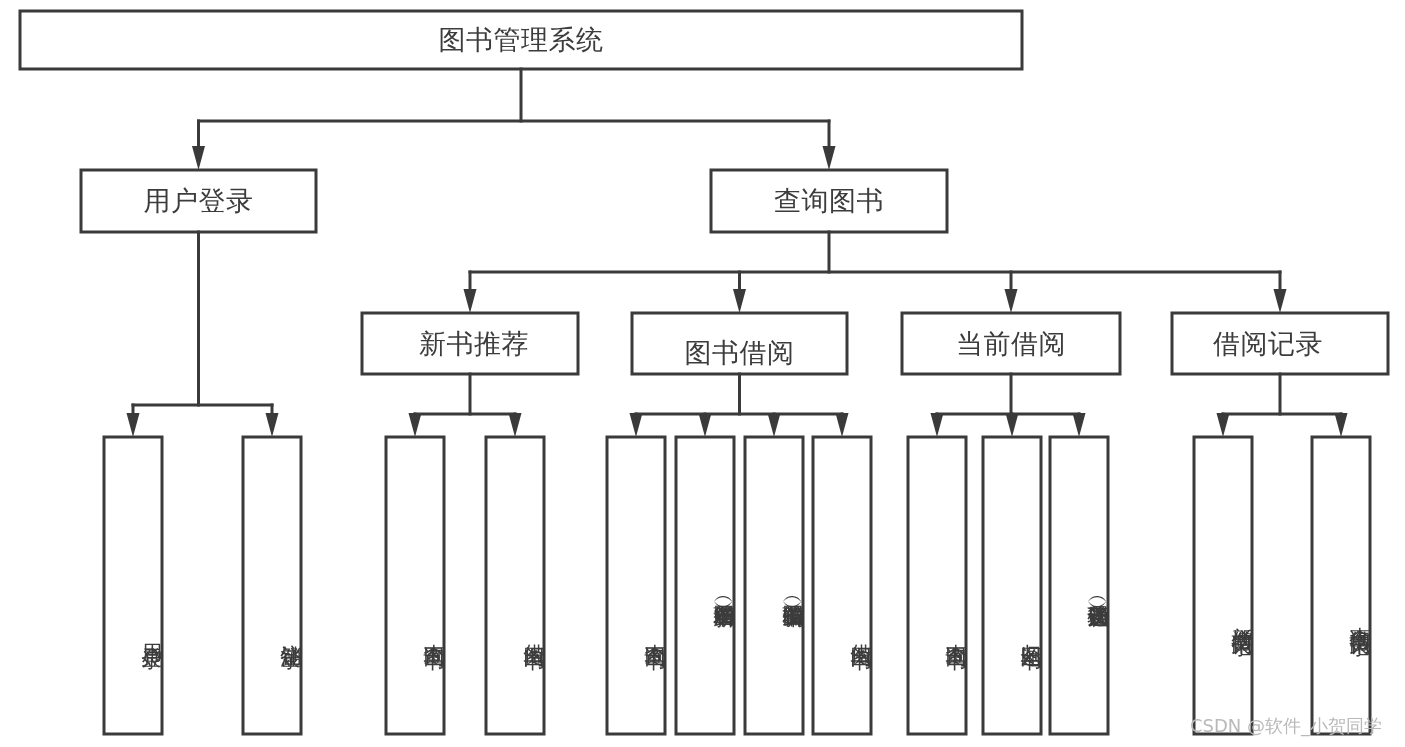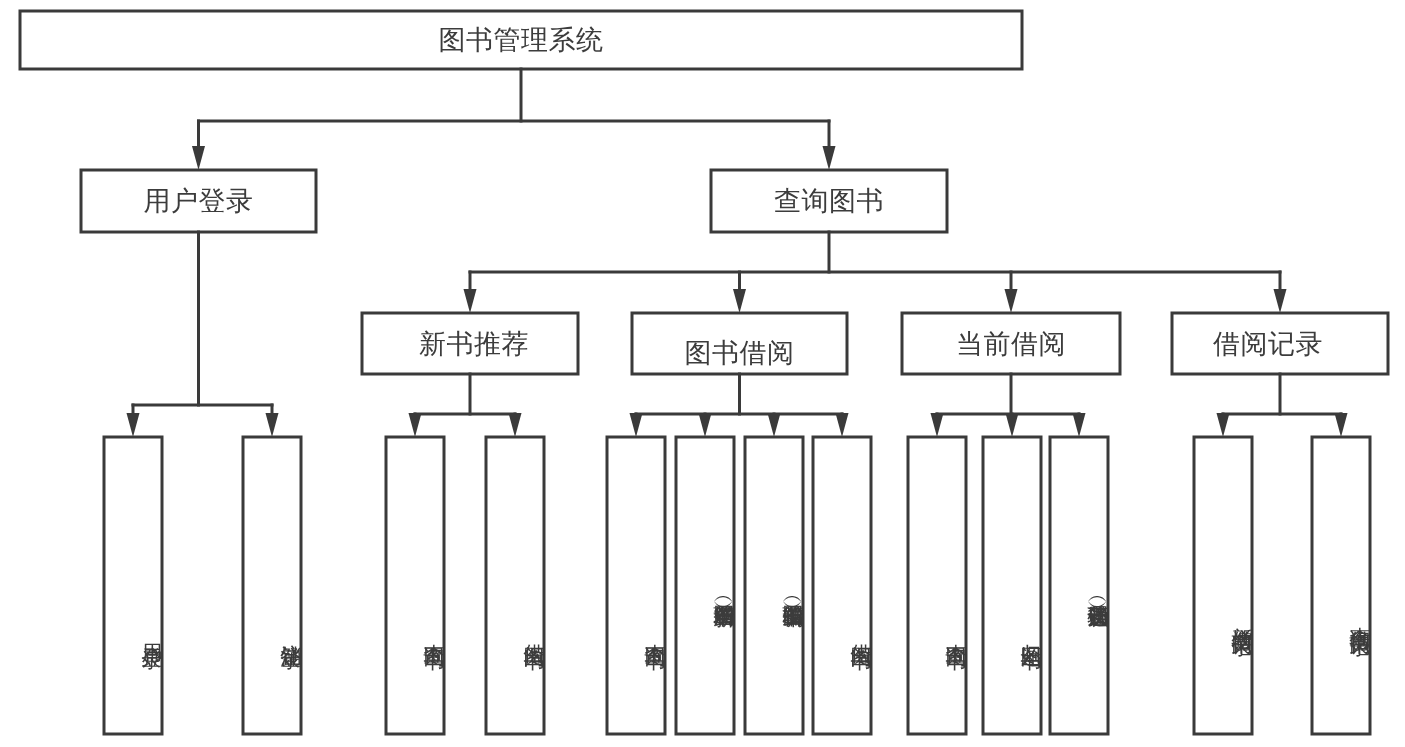--- a/index.html
+++ b/index.html
@@ -181,13 +181,14 @@
       <div class="node-label-v compact" style="left: 676px; top: 437px; width: 58px; height: 297px; align-items: flex-start; padding-top: 6px; box-sizing: border-box;">新增图书（管理员）</div>
       <div class="node-label-v compact" style="left: 745px; top: 437px; width: 58px; height: 297px; align-items: flex-start; padding-top: 6px; box-sizing: border-box;">编辑图书（管理员）</div>
       <div class="node-label-v" style="left: 813px; top: 437px; width: 58px; height: 297px; align-items: flex-start; padding-top: 90px; box-sizing: border-box;">借阅图书</div>
       <div class="node-label-v" style="left: 908px; top: 437px; width: 58px; height: 297px; align-items: flex-start; padding-top: 90px; box-sizing: border-box;">查询图书</div>
       <div class="node-label-v" style="left: 983px; top: 437px; width: 58px; height: 297px; align-items: flex-start; padding-top: 90px; box-sizing: border-box;">归还图书</div>
       <div class="node-label-v compact" style="left: 1050px; top: 437px; width: 58px; height: 297px; align-items: flex-start; padding-top: 6px; box-sizing: border-box;">确认归还（管理员）</div>
       <div class="node-label-v" style="left: 1194px; top: 437px; width: 58px; height: 297px; align-items: flex-start; padding-top: 60px; box-sizing: border-box;">新增借阅记录</div>
       <div class="node-label-v" style="left: 1312px; top: 437px; width: 58px; height: 297px; align-items: flex-start; padding-top: 60px; box-sizing: border-box;">查询借阅记录</div>
     </div>
 
+  <div class="watermark">CSDN @软件_小贺同学</div>
 </div>
 
 </body></html>

